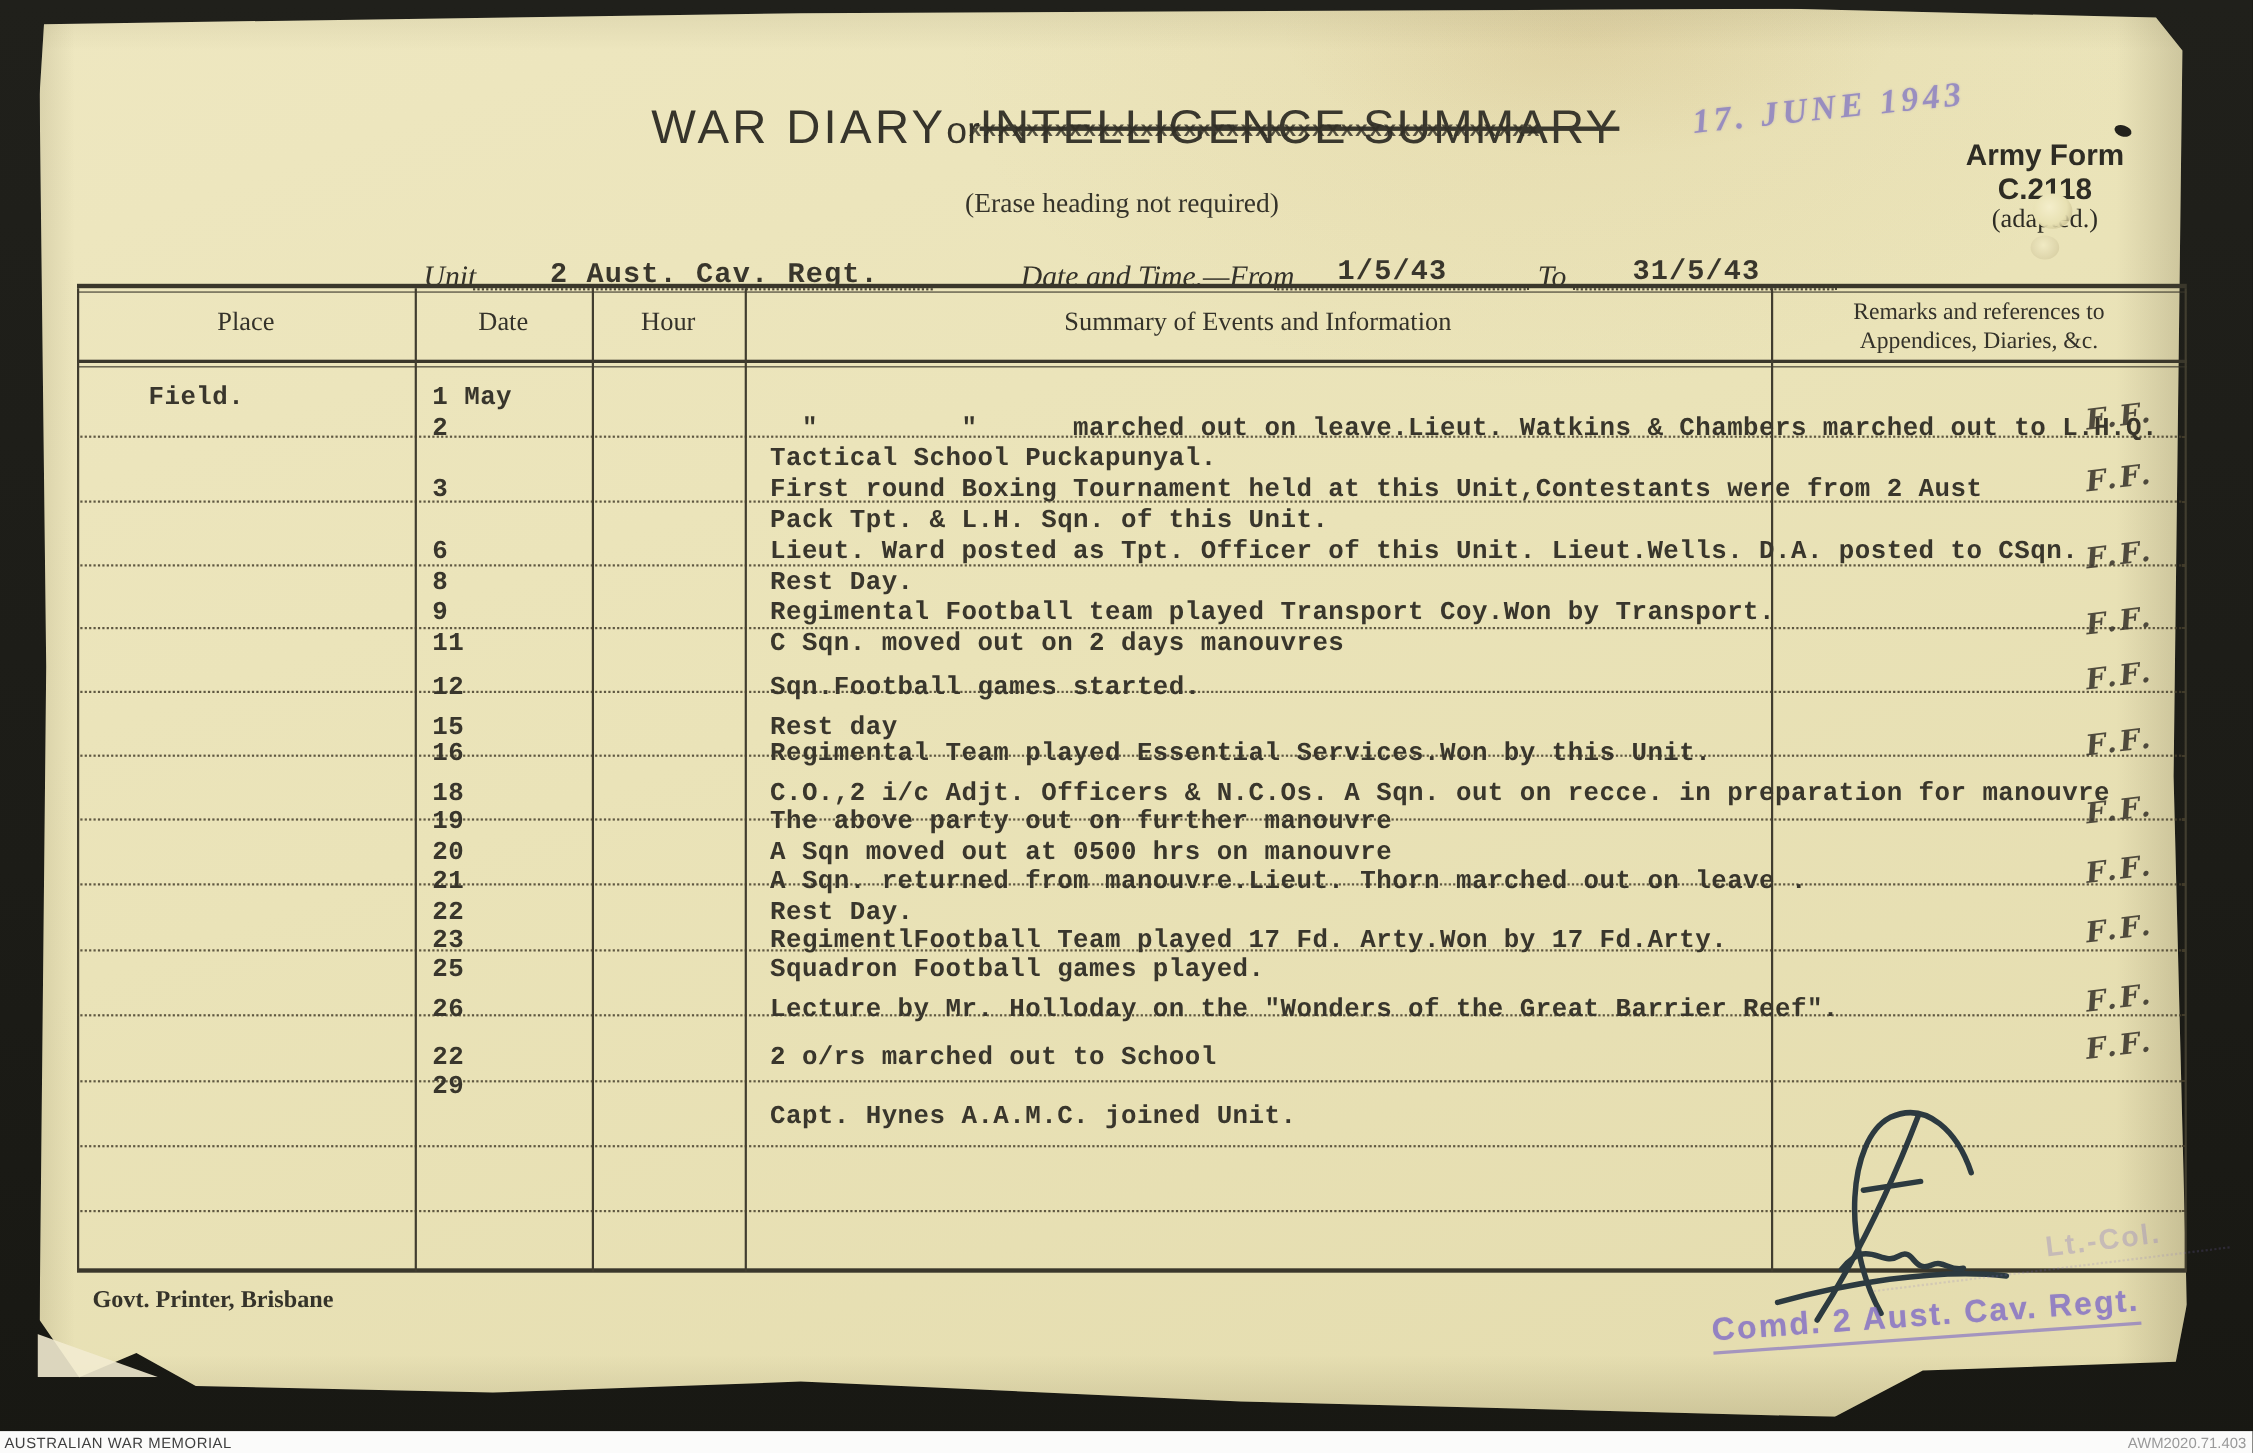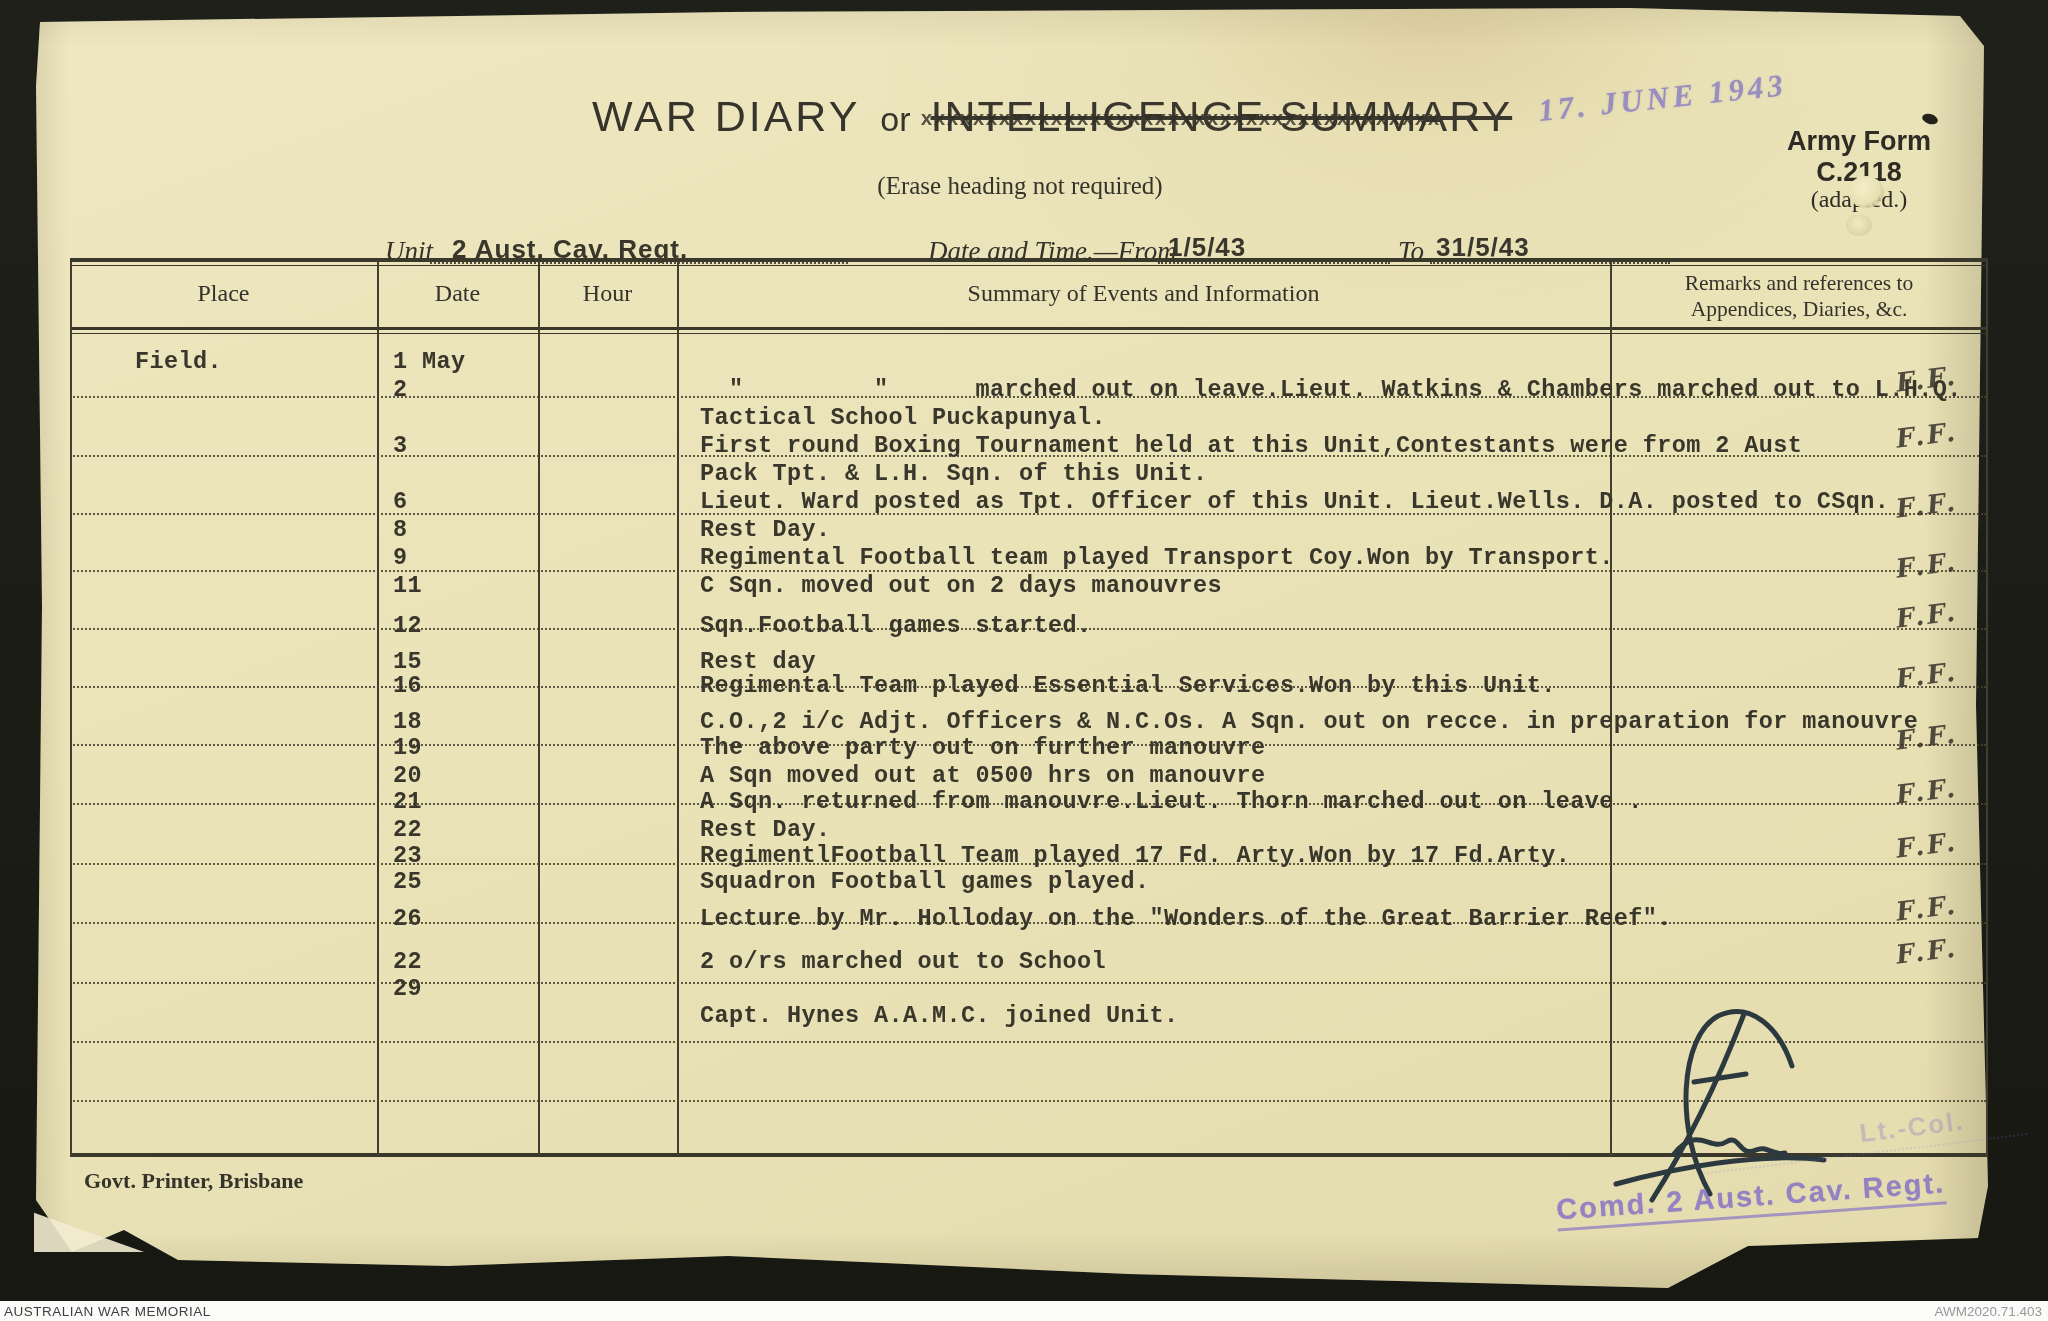--- a/index.html
+++ b/index.html
@@ -16,37 +16,37 @@
   .edge-shade{position:absolute;left:28px;top:6px;width:1966px;height:1286px;pointer-events:none;
     background:
       linear-gradient(90deg, rgba(90,80,45,.16) 0, transparent 40px),
       linear-gradient(270deg, rgba(80,70,40,.22) 0, transparent 70px),
       linear-gradient(0deg, rgba(90,80,45,.18) 0, transparent 60px),
       linear-gradient(180deg, rgba(90,80,45,.10) 0, transparent 40px);
     clip-path:polygon(12px 16px,700px 6px,1600px 2px,1932px 10px,1956px 40px,1948px 700px,1960px 1180px,1950px 1232px,
       1720px 1240px,1640px 1282px,1100px 1268px,700px 1250px,420px 1260px,150px 1254px,96px 1224px,44px 1246px,8px 1194px,14px 600px,8px 80px);}
   .content{position:absolute;inset:0;}
   
-  .title-block{position:absolute;left:592px;top:92px;display:flex;align-items:baseline;gap:20px;white-space:nowrap;}
+  .title-block{position:absolute;left:592px;top:92px;display:flex;align-items:baseline;white-space:nowrap;}
   .title-main{font-family:"Liberation Sans",sans-serif;font-size:43px;letter-spacing:3px;color:#36342b;}
   .title-or{font-family:"Liberation Sans",sans-serif;font-size:34px;color:#36342b;}
   .struck{position:relative;font-family:"Liberation Sans",sans-serif;font-size:43px;letter-spacing:2px;color:#3a382e;
           text-decoration:line-through;text-decoration-thickness:4px;}
   .struck-x{position:absolute;left:-10px;top:16px;font:700 20px "Liberation Mono",monospace;letter-spacing:1px;
             color:rgba(48,45,36,.8);text-decoration:none;white-space:nowrap;}
   .erase-note{position:absolute;left:770px;top:172px;width:500px;text-align:center;font-size:25px;color:#35332a;}
   .army-form{position:absolute;left:1752px;top:126px;width:214px;text-align:center;}
   .army-form .l1{font-family:"Liberation Sans",sans-serif;font-weight:700;font-size:27px;color:#2e2c24;}
   .army-form .l2{font-size:24px;margin-top:-2px;color:#2e2c24;}
   .stamp-top{position:absolute;left:1538px;top:80px;transform:rotate(-6deg);
              font-family:"Liberation Serif",serif;font-style:italic;font-weight:700;font-size:31px;
              color:#7b6fc4;opacity:.72;letter-spacing:4px;text-shadow:0 0 2px rgba(123,111,196,.5);}
   .meta-row{position:absolute;top:236px;left:0;width:100%;height:36px;}
   .lbl{position:absolute;font-style:italic;font-size:27px;color:#34322a;}
-  .typed{font-family:Liberation Sans, sans-serif;font-weight:700;color:#39362c;}
+  .typed{font-family:Liberation Mono, monospace;font-weight:700;color:#39362c;margin-left:48px;}
   .meta-typed{position:absolute;font-size:26px;letter-spacing:1px;}
   .dotfill{position:absolute;border-bottom:2px dotted #4f4a39;height:26px;}
   
   .hline{position:absolute;background:#3a372b;}
   .dotline{position:absolute;left:70px;width:1916px;height:0;border-bottom:2px dotted rgba(70,64,45,.85);}
   .vline{position:absolute;top:262px;height:894px;width:2px;background:#413d2f;}
   .col-head{position:absolute;text-align:center;font-size:24px;color:#34322a;}
   .rem-head{position:absolute;left:1612px;width:374px;text-align:center;font-size:21.5px;color:#34322a;line-height:26px;}
   
   .row{position:absolute;left:0;width:2048px;height:28px;}

